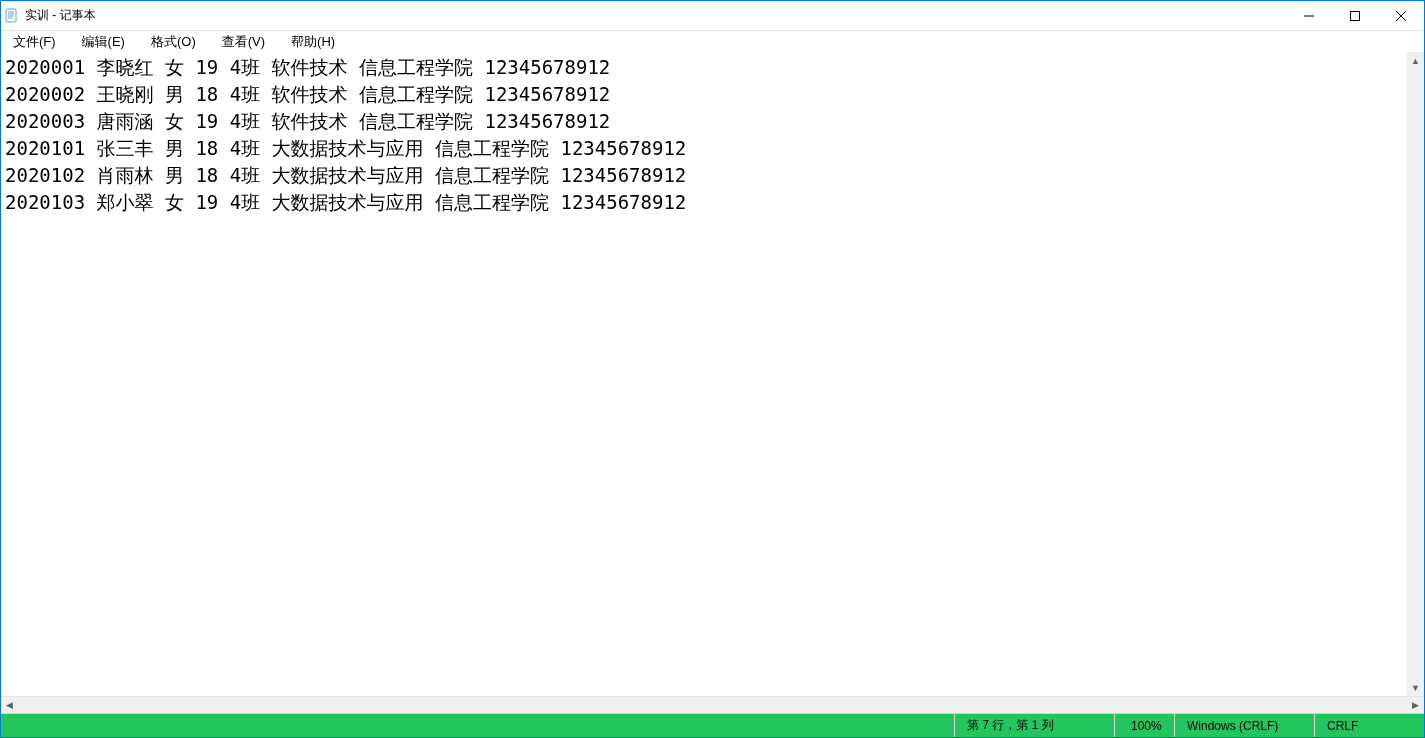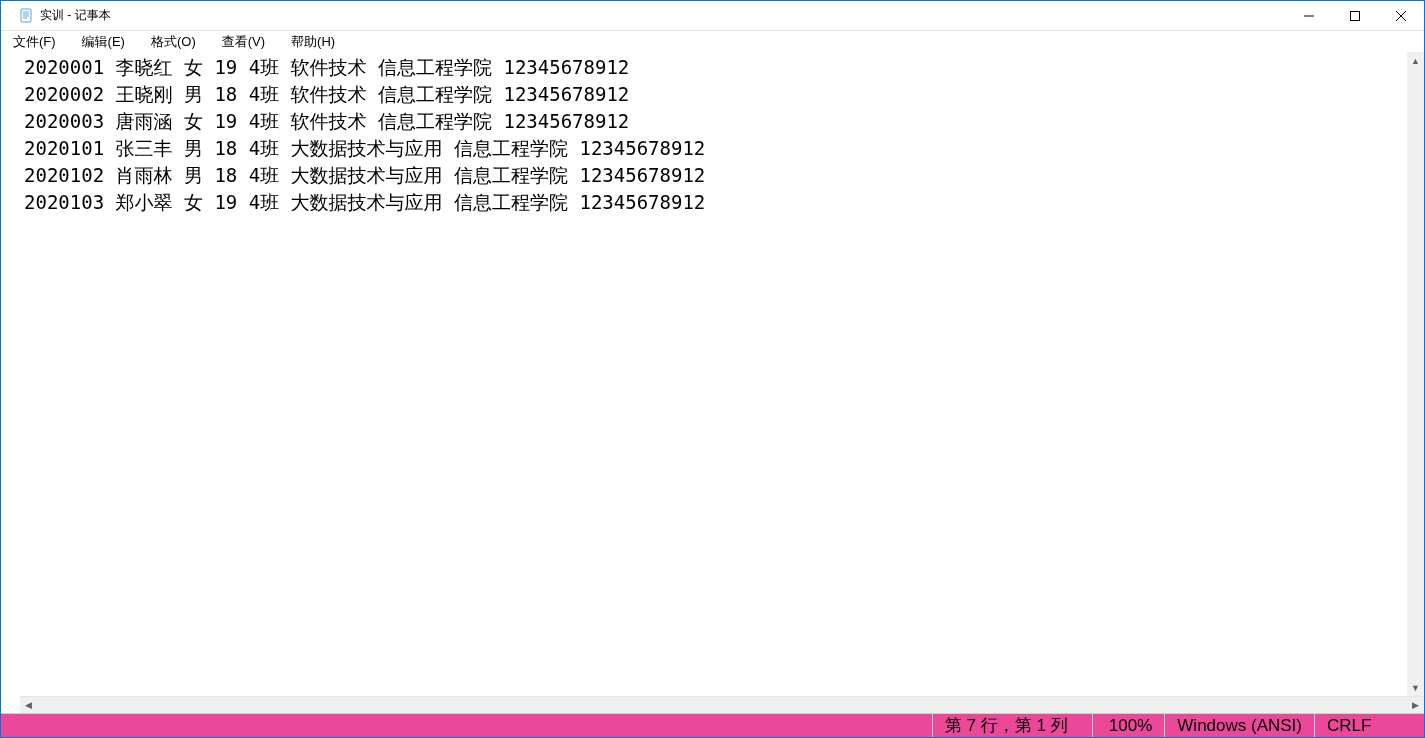--- a/index.html
+++ b/index.html
@@ -22,21 +22,21 @@
       height: 30px;
       background: #ffffff;
       display: flex;
       align-items: center;
       justify-content: space-between;
       border-bottom: 1px solid #e5e5e5;
     }
     .titlebar-left {
       display: flex;
       align-items: center;
-      padding-left: 17px;
+      padding-left: 2px;
       gap: 6px;
     }
     .notepad-icon {
       width: 16px;
       height: 16px;
       display: inline-flex;
       align-items: center;
       justify-content: center;
     }
     .title-text {
@@ -70,21 +70,20 @@
     }
     .menu-item {
       padding: 2px 8px;
       cursor: pointer;
     }
     .content-wrapper {
       flex: 1;
       display: flex;
       flex-direction: column;
       overflow: hidden;
-      padding-left: 19px;
     }
     .text-area {
       flex: 1;
       padding: 2px 4px;
       font-family: "Microsoft YaHei", Consolas, monospace;
       font-size: 19px;
       line-height: 27px;
       white-space: pre;
       overflow: auto;
       background: #fff;
@@ -133,25 +132,25 @@
       font-size: 9px;
       color: #606060;
       cursor: pointer;
     }
     .vscroll-track {
       flex: 1;
       background: #f0f0f0;
     }
     .statusbar {
       height: 24px;
-      background: #ec4899;
+      background: #22c55e;
       display: flex;
       align-items: center;
       justify-content: flex-end;
-      font-size: 17px;
+      font-size: 12px;
       color: #000;
       border-top: 1px solid #d0d0d0;
     }
     .status-cell {
       padding: 0 12px;
       border-left: 1px solid #d0d0d0;
       height: 100%;
       display: flex;
       align-items: center;
     }
@@ -229,15 +228,15 @@
 
 <div class="vscroll">
   <div class="vscroll-arrow">▲</div>
   <div class="vscroll-track"></div>
   <div class="vscroll-arrow">▼</div>
 </div>
 
 <div class="statusbar">
   <div class="status-cell pos">第 7 行，第 1 列</div>
   <div class="status-cell zoom">100%</div>
-  <div class="status-cell lineending">Windows (ANSI)</div>
+  <div class="status-cell lineending">Windows (CRLF)</div>
   <div class="status-cell encoding">CRLF</div>
 </div>
 
 </body></html>

